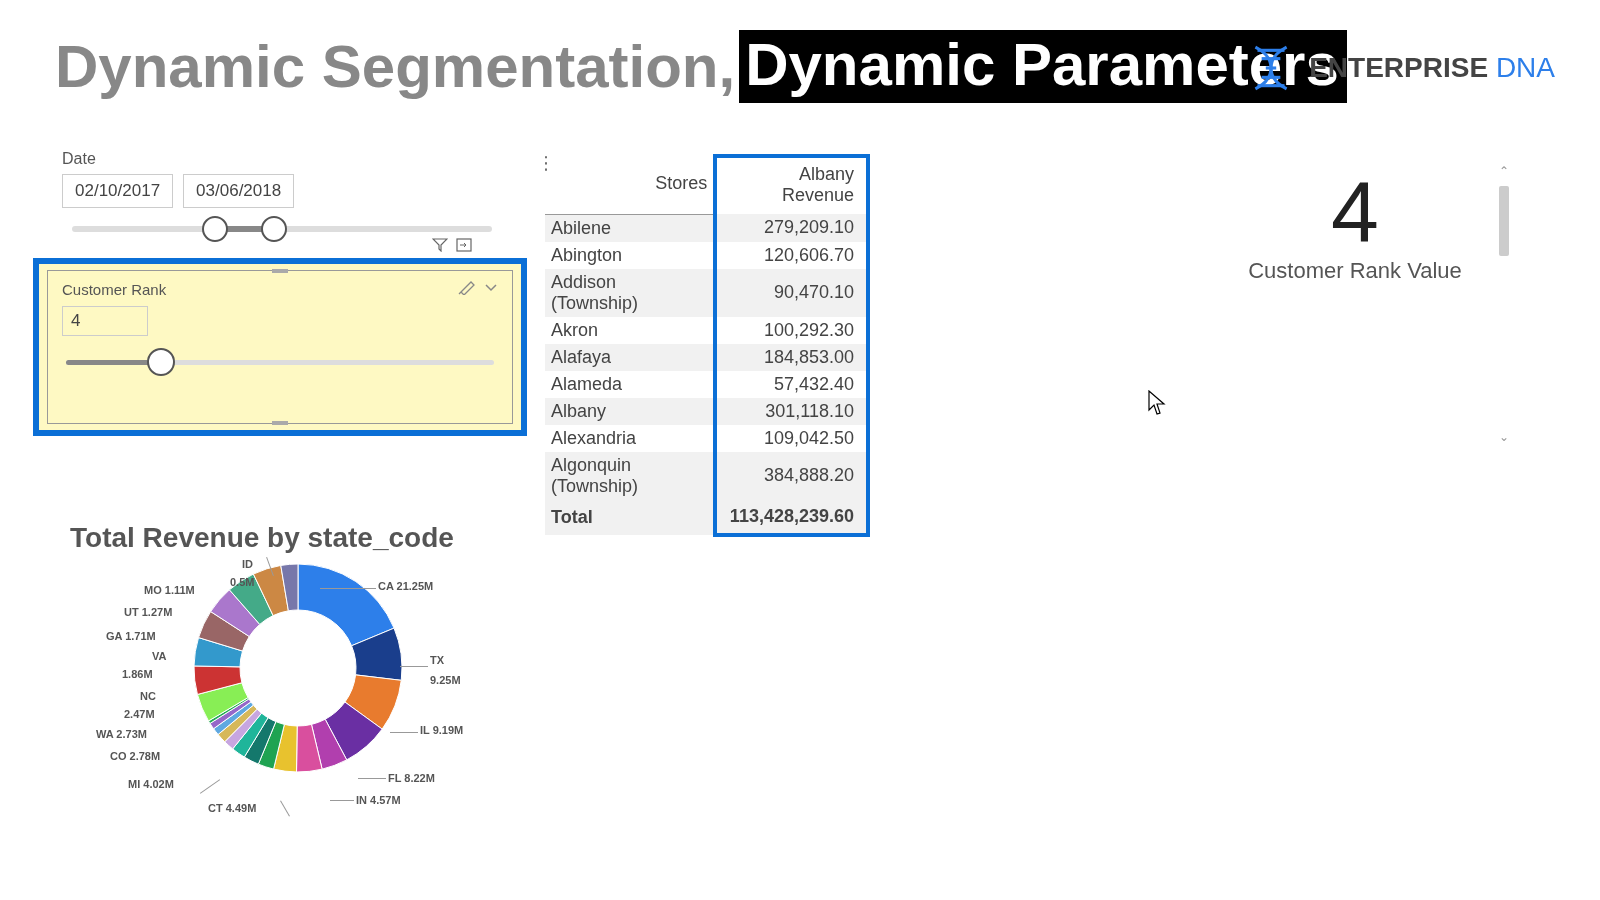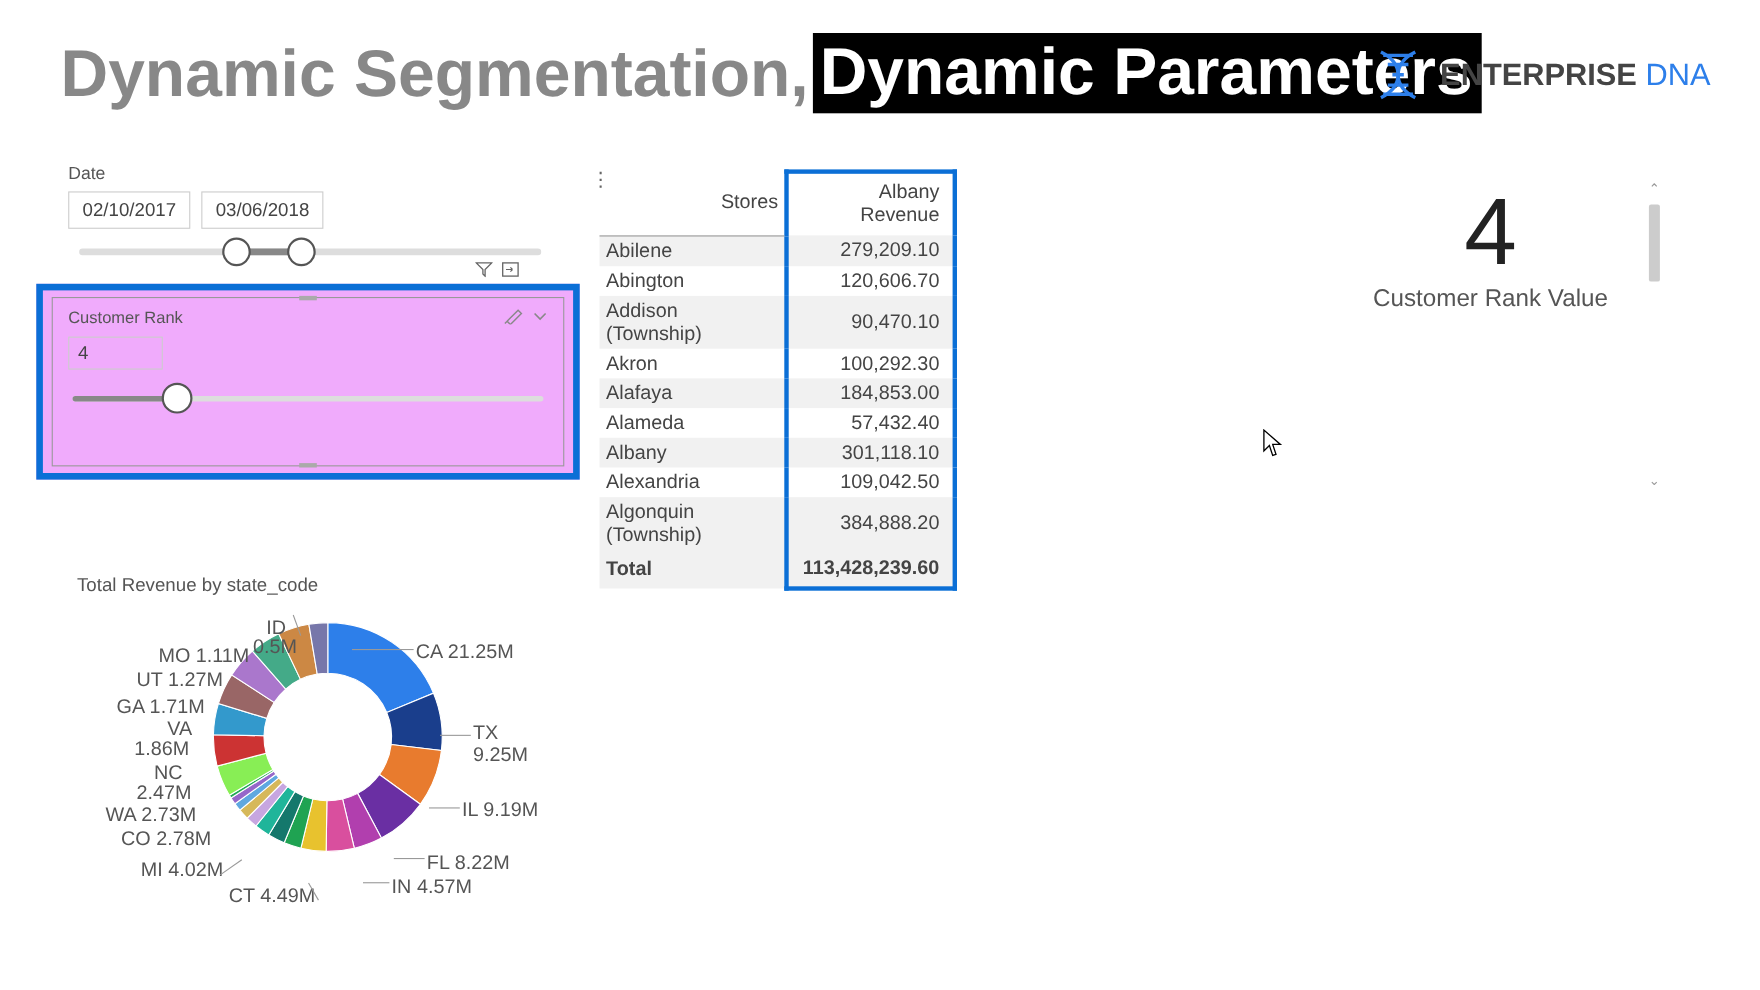--- a/index.html
+++ b/index.html
@@ -82,21 +82,21 @@
   }
   .date-slicer-icons { position: absolute; right: 30px; top: 88px; display:flex; gap:8px; color:#666;}
   .mini-icon { width:16px; height:14px; }
 
   
   .rank-outer {
     position: absolute;
     top: 258px; left: 33px;
     width: 494px; height: 178px;
     border: 6px solid #0b6fd6;
-    background: #f0abfc;
+    background: #fef9c3;
   }
   .rank-inner {
     position: absolute;
     top: 6px; left: 8px; right: 8px; bottom: 6px;
     border: 1px solid #999;
   }
   .rank-inner::before, .rank-inner::after {
     content:""; position:absolute; width:16px; height:4px; background:#aaa;
   }
   .rank-inner::before { top:-2px; left:50%; transform:translateX(-50%);}
@@ -165,32 +165,33 @@
   }
   .card-scroll-thumb { width:10px; height:70px; background:#ccc; border-radius:2px; position:absolute; top:22px; right:3px;}
   .scroll-arrow { font-size:12px; }
 
   
   .donut-wrap {
     position: absolute;
     top: 522px; left: 70px;
     width: 420px;
   }
-  .donut-title { font-size: 17px; color: #555; font-weight: 400; margin-bottom: 14px;}
+  .donut-title { font-size: 28px; color: #555; font-weight: 700; }
   .donut-stage {
     position: relative;
     width: 400px; height: 300px;
     margin-left: 10px;
   }
   .donut-svg { position:absolute; left: 108px; top: 4px;}
   .dlabel {
     position: absolute;
-    font-size: 18px;
+    font-size: 11px;
     color: #555;
     white-space: nowrap;
+    font-weight: bold;
   }
   .leader {
     position: absolute;
     background: #999;
     height: 1px;
   }
 
   
   .cursor {
     position: absolute;

